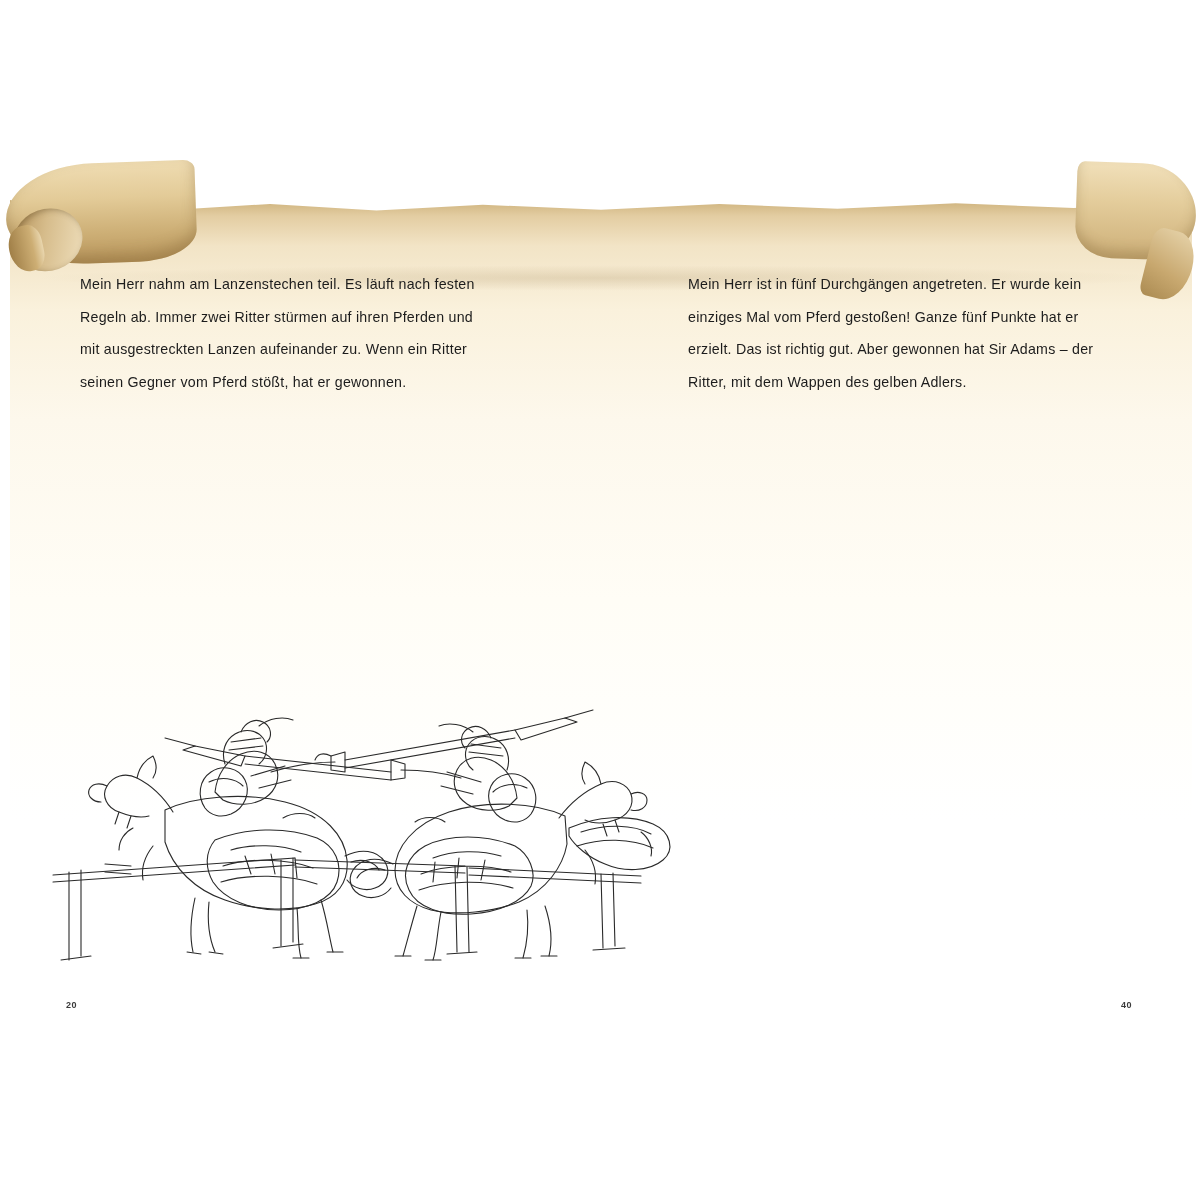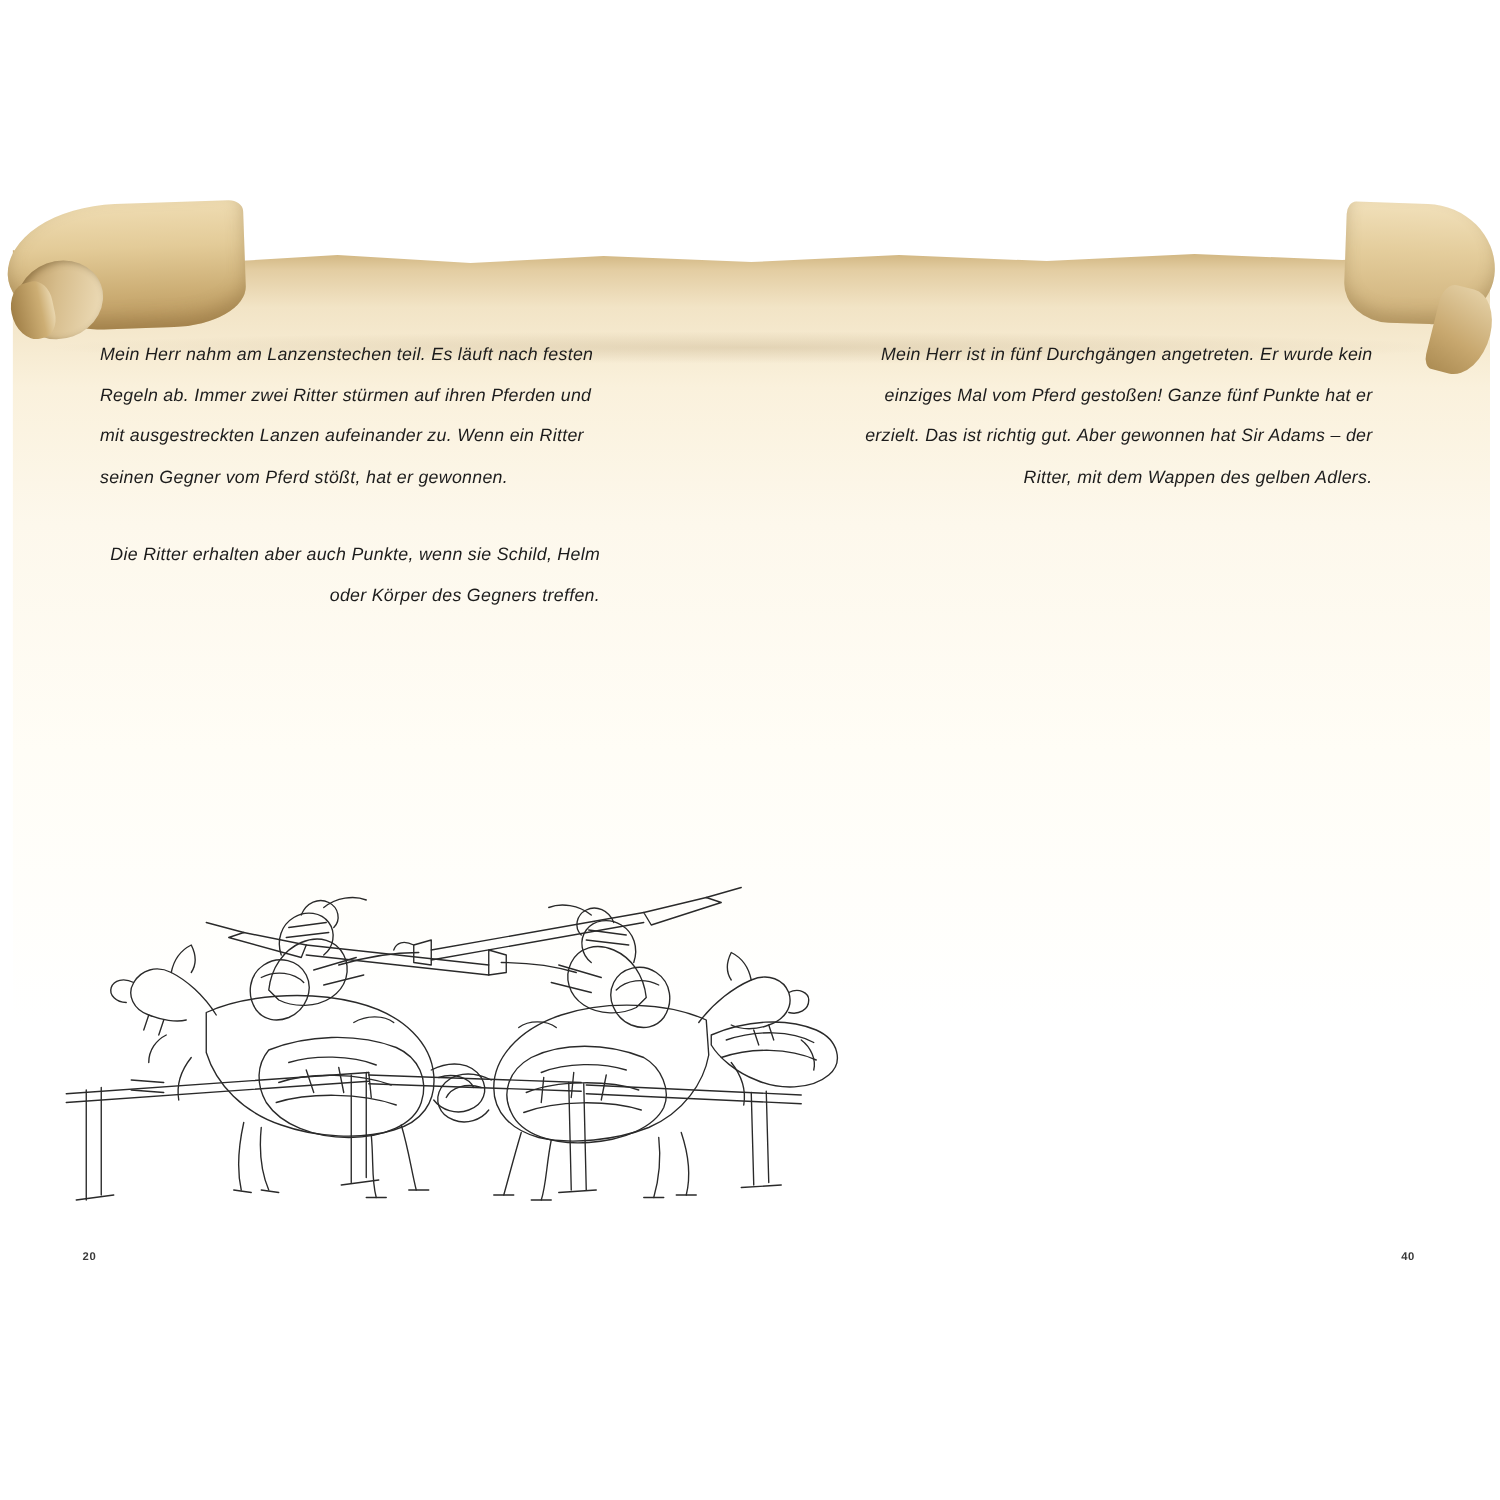--- a/index.html
+++ b/index.html
@@ -120,21 +120,20 @@
     pointer-events: none;
   }
 
   
   .text-area {
     position: absolute;
     left: 0;
     top: 0;
     width: 1200px;
     height: 1200px;
-    font-style: italic;
   }
 
   .col {
     position: absolute;
     top: 268px;
     font-size: 14.2px;
     line-height: 32.5px;
     color: #1c1c1c;
     letter-spacing: 0.25px;
   }
@@ -144,21 +143,20 @@
   }
   .col-right {
     left: 688px;
     width: 410px;
   }
   .col p {
     margin: 0 0 30px 0;
   }
   .col p:last-child {
     margin-bottom: 0;
-    text-align: right;
   }
 
   
   .illustration {
     position: absolute;
     left: 45px;
     top: 660px;
     width: 640px;
     height: 330px;
   }
@@ -194,21 +192,20 @@
     <div class="curl-right">
       <div class="curl-right-tail"></div>
     </div>
     <div class="parchment-shadow"></div>
   </div>
 
   <div class="text-area">
 
     <div class="col col-left">
       <p>Mein Herr nahm am Lanzenstechen teil. Es läuft nach festen Regeln ab. Immer zwei Ritter stürmen auf ihren Pferden und mit ausgestreckten Lanzen aufeinander zu. Wenn ein Ritter seinen Gegner vom Pferd stößt, hat er gewonnen.</p>
-      <p>Die Ritter erhalten aber auch Punkte, wenn sie Schild, Helm oder Körper des Gegners treffen.</p>
     </div>
 
     <div class="col col-right">
       <p>Mein Herr ist in fünf Durchgängen angetreten. Er wurde kein einziges Mal vom Pferd gestoßen! Ganze fünf Punkte hat er erzielt. Das ist richtig gut. Aber gewonnen hat Sir Adams – der Ritter, mit dem Wappen des gelben Adlers.</p>
     </div>
 
   </div>
 
   <div class="illustration">
     <svg viewBox="0 0 640 330" xmlns="http://www.w3.org/2000/svg" fill="none" stroke="#2a2a2a" stroke-width="1.1" stroke-linecap="round" stroke-linejoin="round">

